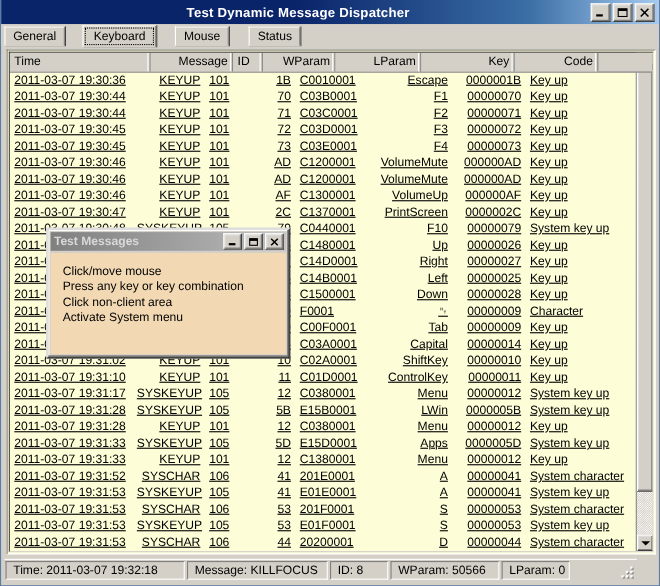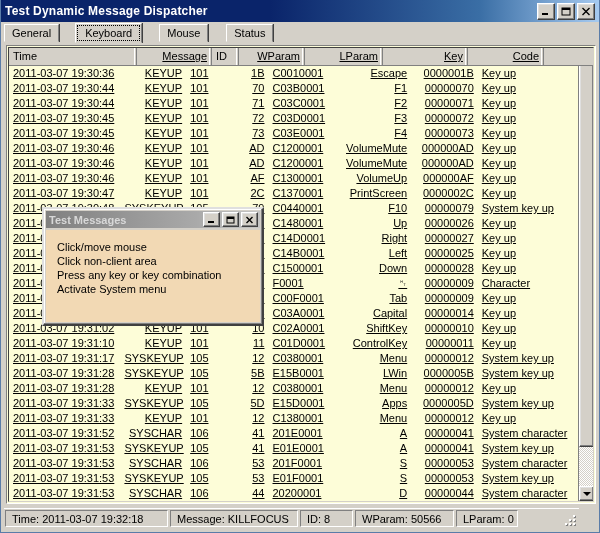--- a/index.html
+++ b/index.html
@@ -31,20 +31,21 @@
     box-sizing: border-box;
   }
   .titlebar-text {
     color: #ffffff;
     font-weight: bold;
     font-size: 12px;
     letter-spacing: 0.2px;
     flex: 1;
     white-space: nowrap;
     overflow: hidden;
+    text-align: center;
   }
   .tb-buttons { display: flex; gap: 2px; padding-right: 2px; }
   .tb-btn {
     width: 16px; height: 15px;
     background: #d4d0c8;
     border: 1px solid;
     border-color: #ffffff #404040 #404040 #ffffff;
     box-shadow: inset -1px -1px 0 #808080, inset 1px 1px 0 #dfdfdf;
     display: flex; align-items: center; justify-content: center;
     font-size: 9px; color: #000; line-height: 1;
@@ -127,21 +128,21 @@
     white-space: nowrap;
     overflow: hidden;
     position: relative;
     cursor: default;
   }
   .hc::after {
     content:"";
     position:absolute; right:1px; top:0; bottom:0; width:1px;
     background:#ffffff;
   }
-  .hc.r { text-align: right; text-decoration: underline; }
+  .hc.r { text-align: right; }
 
   
   .rows {
     position: absolute;
     left: 0; right: 15px; top: 18px; bottom: 0;
     background: #fdfdd8;
     overflow: hidden;
   }
   .row {
     display: flex;
@@ -676,22 +677,22 @@
         <div class="dlg-btn">
           <svg width="9" height="8" viewBox="0 0 9 8">
               <path d="M1.5 1 L7.5 7 M7.5 1 L1.5 7" stroke="#000" stroke-width="1.4"></path>
             </svg>
         </div>
       </div>
     </div>
     <div class="dlg-client">
       <div class="dlg-lines">
         <div>Click/move mouse</div>
+        <div>Press any key or key combination</div>
         <div>Click non-client area</div>
-        <div>Press any key or key combination</div>
         <div>Activate System menu</div>
       </div>
     </div>
   </div>
 
   <div class="statusbar">
     <div class="sbpanel" style="width:163px">Time: 2011-03-07 19:32:18</div>
     <div class="sbpanel" style="width:128px">Message: KILLFOCUS</div>
     <div class="sbpanel" style="width:53px">ID: 8</div>
     <div class="sbpanel" style="width:99px">WParam: 50566</div>

